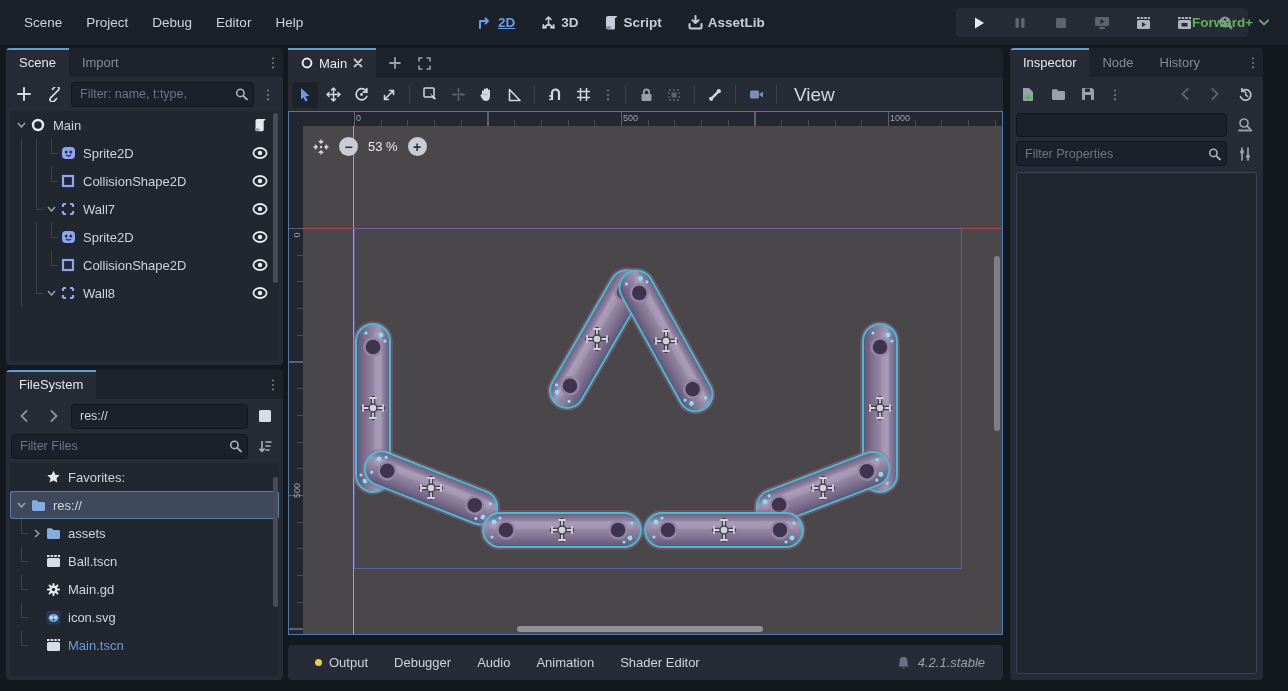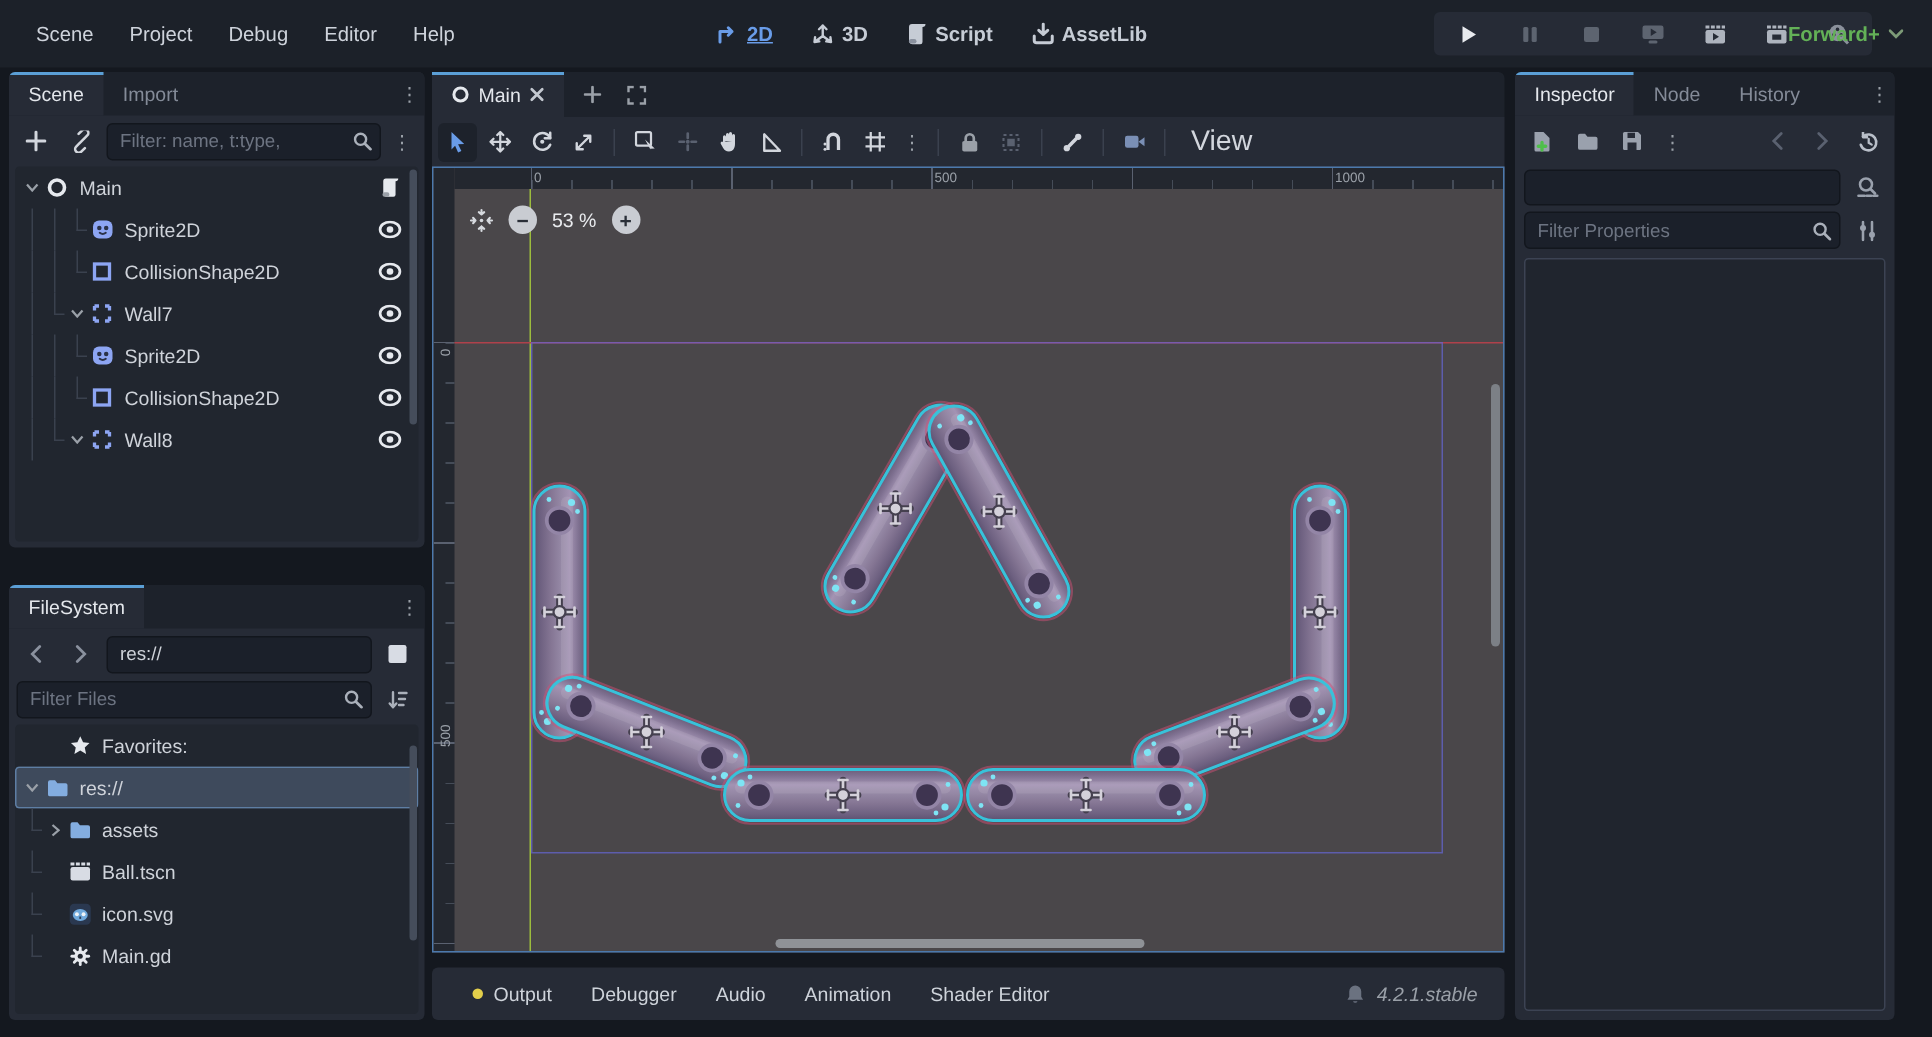--- a/index.html
+++ b/index.html
@@ -35,21 +35,21 @@
     color:#cfd3da; font-size:12.5px; padding:0 24px 0 8px; outline:none; min-width:0;
     font-family:"Liberation Sans",sans-serif; }
   .tinput::placeholder { color:#6d7482; }
   .input-wrap { position:relative; flex:1; display:flex; min-width:0; }
   .input-ic { position:absolute; right:6px; top:50%; transform:translateY(-50%); pointer-events:none; }
 
   
   .dock-left { position:absolute; left:6px; top:48px; width:277px; height:632px;
     display:flex; flex-direction:column; gap:5px; }
   #scene-panel { height:317px; flex:none; }
-  #fs-panel { flex:1;margin-top:20px; }
+  #fs-panel { flex:1; }
   .tree-well { flex:1; margin:0 4px 4px 4px; background:#21262f; border-radius:3px; overflow:hidden; position:relative; }
   .trow { height:28px; display:flex; align-items:center; padding:0 4px; font-size:13px; color:#cfd3da; position:relative; }
   .trow .lbl { white-space:nowrap; overflow:hidden; }
   .trow .grow { flex:1; }
   .ind { width:15px; height:100%; flex:none; position:relative; }
   .ind.line::before { content:""; position:absolute; left:7px; top:0; bottom:0; border-left:1px solid #3a414e; }
   .ind.elbow::before { content:""; position:absolute; left:7px; top:0; height:14px; width:6px;
     border-left:1px solid #3a414e; border-bottom:1px solid #3a414e; }
   .chev { width:15px; height:100%; display:flex; align-items:center; justify-content:center; flex:none; color:#9aa0a8; }
   .ticon { width:18px; height:18px; margin-right:6px; display:flex; align-items:center; justify-content:center; flex:none; }
@@ -509,48 +509,62 @@
                 <rect x="8.2" y="1" width="2.6" height="2" fill="#d8dce4"></rect>
                 <rect x="11.8" y="1" width="2.2" height="2" fill="#d8dce4"></rect>
               </svg>
             </span>
           <span class="lbl">Ball.tscn</span>
         </div>
         <div class="trow">
           <span class="ind elbow"></span>
             <span class="ind"></span>
           <span class="ticon">
-              <svg width="15" height="15" viewBox="0 0 15 15">
-                <rect x="0.5" y="0.5" width="14" height="14" rx="3" fill="#2a3850"></rect>
-                <ellipse cx="7.5" cy="8" rx="5" ry="4" fill="#6fa8dc"></ellipse>
-                <circle cx="5.3" cy="7.5" r="1.3" fill="#eef3f8"></circle>
-                <circle cx="9.7" cy="7.5" r="1.3" fill="#eef3f8"></circle>
-                <rect x="6.9" y="9" width="1.2" height="1.6" fill="#2a3850"></rect>
-              </svg>
-            </span>
-          <span class="lbl">icon.svg</span>
-        </div>
-        <div class="trow">
-          <span class="ind elbow"></span>
-            <span class="ind"></span>
-          <span class="ticon">
               <svg width="15" height="15" viewBox="0 0 16 16">
                 <g fill="#e6e9ee">
                   <rect x="7" y="1" width="2" height="14" rx="1"></rect>
                   <rect x="1" y="7" width="14" height="2" rx="1"></rect>
                   <g transform="rotate(45 8 8)">
                     <rect x="7" y="1" width="2" height="14" rx="1"></rect>
                     <rect x="1" y="7" width="14" height="2" rx="1"></rect>
                   </g>
                   <circle cx="8" cy="8" r="4.2"></circle>
                 </g>
                 <circle cx="8" cy="8" r="1.8" fill="#21262f"></circle>
               </svg>
             </span>
           <span class="lbl">Main.gd</span>
+        </div>
+        <div class="trow">
+          <span class="ind elbow"></span>
+            <span class="ind"></span>
+          <span class="ticon">
+              <svg width="15" height="15" viewBox="0 0 15 15">
+                <rect x="0.5" y="0.5" width="14" height="14" rx="3" fill="#2a3850"></rect>
+                <ellipse cx="7.5" cy="8" rx="5" ry="4" fill="#6fa8dc"></ellipse>
+                <circle cx="5.3" cy="7.5" r="1.3" fill="#eef3f8"></circle>
+                <circle cx="9.7" cy="7.5" r="1.3" fill="#eef3f8"></circle>
+                <rect x="6.9" y="9" width="1.2" height="1.6" fill="#2a3850"></rect>
+              </svg>
+            </span>
+          <span class="lbl">icon.svg</span>
+        </div>
+        <div class="trow">
+          <span class="ind elbow"></span>
+            <span class="ind"></span>
+          <span class="ticon">
+              <svg width="15" height="14" viewBox="0 0 15 14">
+                <rect x="1" y="4" width="13" height="9" rx="1.5" fill="#d8dce4"></rect>
+                <rect x="1" y="1" width="2.6" height="2" fill="#d8dce4"></rect>
+                <rect x="4.6" y="1" width="2.6" height="2" fill="#d8dce4"></rect>
+                <rect x="8.2" y="1" width="2.6" height="2" fill="#d8dce4"></rect>
+                <rect x="11.8" y="1" width="2.2" height="2" fill="#d8dce4"></rect>
+              </svg>
+            </span>
+          <span class="lbl hl">Main.tscn</span>
         </div>
         <div class="vscroll">
             <div class="thumb" style="top:12px;height:130px;"></div>
           </div>
       </div>
     </div>
   </div>
 
   <div class="center">
     <div class="scene-tabbar">

